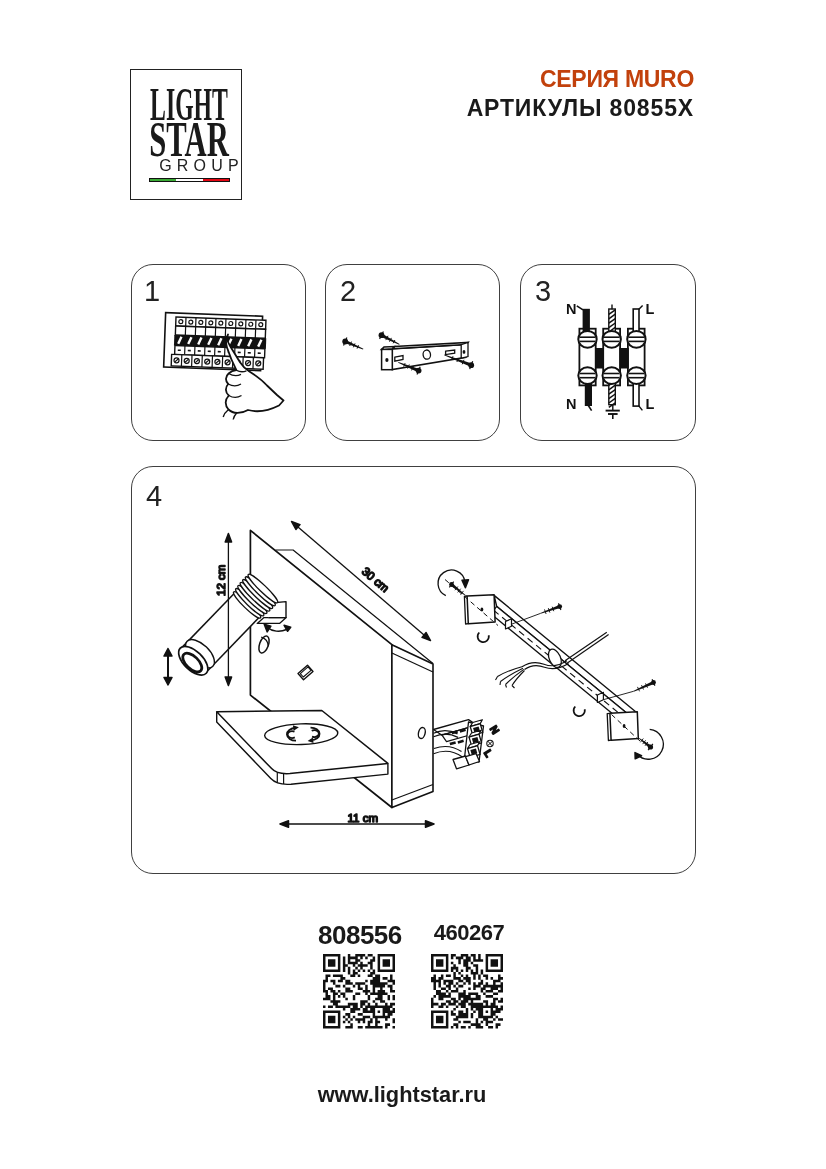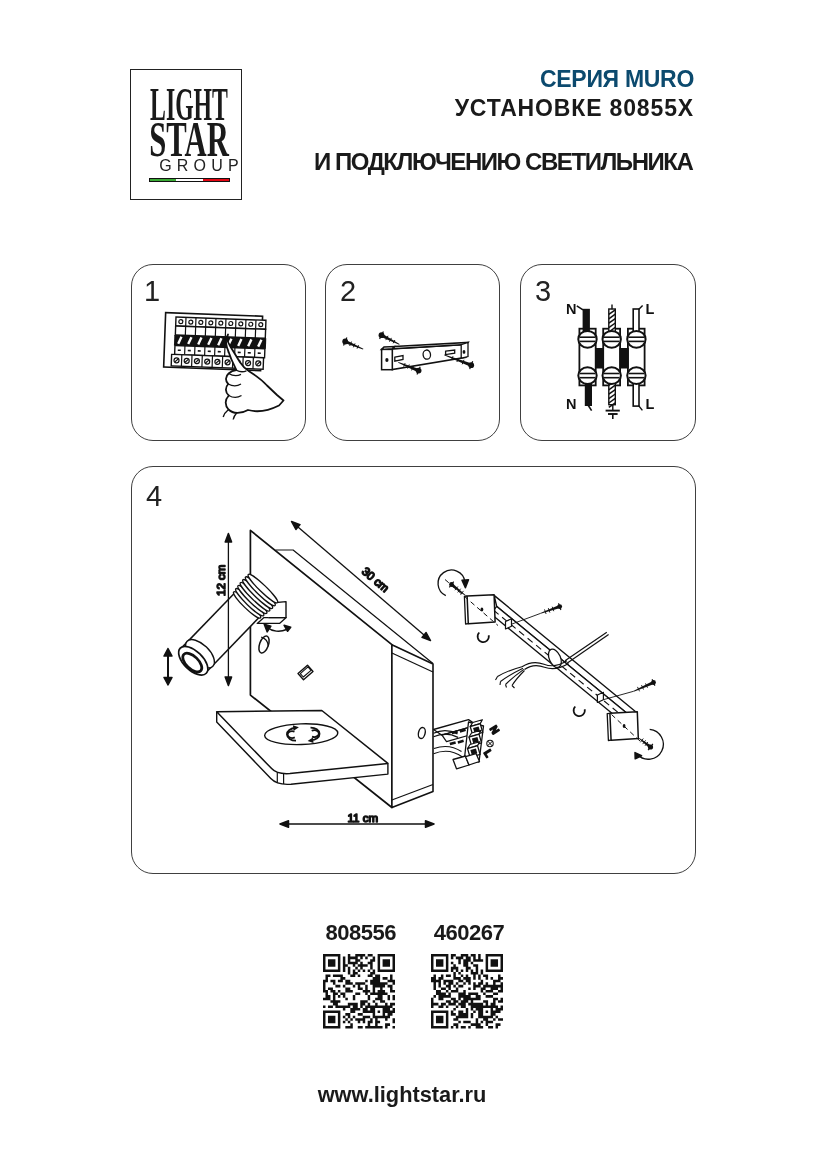--- a/index.html
+++ b/index.html
@@ -20,24 +20,23 @@
     <div style="position:absolute;left:-150px;width:300px;text-align:center;font-family:'Liberation Serif',serif;font-weight:700;font-size:51px;line-height:34px;transform:scaleX(0.602);transform-origin:center top;margin-top:-11.5px;">STAR</div>
   </div>
   <div class="abs" style="left:2.5px;width:100%;top:86.5px;text-align:right;font-size:16px;letter-spacing:5.2px;text-indent:5.2px;color:#222;">GROUP</div>
   <div class="abs" style="left:17.8px;top:107.9px;width:78.6px;height:2.2px;border:1.2px solid #111;display:flex;">
     <div style="flex:1;background:#3aaa35;"></div>
       <div style="flex:1;background:#fff;"></div>
       <div style="flex:1;background:#e30613;"></div>
   </div>
 </div>
 
-<div class="abs" style="right:132px;top:65.2px;text-align:right;font-weight:700;font-size:23px;letter-spacing:-0.3px;line-height:29px;color:#0c4a6e;">СЕРИЯ MURO</div>
-<div class="abs" style="right:132px;top:94.2px;text-align:right;font-weight:700;font-size:23px;letter-spacing:0.85px;line-height:29px;color:#1a1a1a;">УСТАНОВКЕ 80855X</div>
+<div class="abs" style="right:132px;top:65.2px;text-align:right;font-weight:700;font-size:23px;letter-spacing:-0.3px;line-height:29px;color:#c2410c;">СЕРИЯ MURO</div>
+<div class="abs" style="right:132px;top:94.2px;text-align:right;font-weight:700;font-size:23px;letter-spacing:0.85px;line-height:29px;color:#1a1a1a;">АРТИКУЛЫ 80855X</div>
 <div class="abs" style="left:314px;top:149.7px;width:420px;font-weight:700;font-size:24px;line-height:24px;color:#1a1a1a;">
-  <div style="letter-spacing:-1.45px;">И ПОДКЛЮЧЕНИЮ СВЕТИЛЬНИКА</div>
 </div>
 
 <div class="panel" style="left:131px;top:264px;width:173px;height:175px;"></div>
 <div class="pnum" style="left:144px;top:275px;">1</div>
 <div class="panel" style="left:325px;top:264px;width:173px;height:175px;"></div>
 <div class="pnum" style="left:340px;top:275px;">2</div>
 <div class="panel" style="left:520px;top:264px;width:174px;height:175px;"></div>
 <div class="pnum" style="left:535px;top:275px;">3</div>
 <div class="panel" style="left:131px;top:466px;width:563px;height:406px;"></div>
 <div class="pnum" style="left:146px;top:480px;">4</div>
@@ -382,21 +381,21 @@
       <polygon points="322,293.5 334.5,290 338,299 325.5,302.8" fill="#fff" stroke-width="1.3"></polygon>
       <polygon points="334.5,290.5 345,287.5 348.5,295.5 338,299" fill="#fff" stroke-width="1.3"></polygon>
       <text font-family="Liberation Sans,sans-serif" font-size="10.5" font-weight="700" fill="#111" transform="translate(358.5,262.5) rotate(58)">N</text>
       <circle cx="359" cy="277.5" r="3.2" stroke-width="1.1"></circle>
       <line x1="356.8" y1="275.1" x2="361.2" y2="279.9" stroke-width="1"></line>
       <line x1="361.4" y1="275.3" x2="356.6" y2="279.7" stroke-width="1"></line>
       <text font-family="Liberation Sans,sans-serif" font-size="10.5" font-weight="700" fill="#111" transform="translate(352.5,286.5) rotate(58)">L</text>
     </g>
 </svg>
 
-<div class="abs" style="left:318px;top:920px;width:78px;text-align:right;font-weight:700;font-size:22px;letter-spacing:-0.5px;">808556</div>
+<div class="abs" style="left:318px;top:920px;width:78px;text-align:right;font-weight:700;font-size:26px;letter-spacing:-0.5px;">808556</div>
 <div class="abs" style="left:430px;top:920px;width:78px;text-align:center;font-weight:700;font-size:22px;letter-spacing:-0.5px;">460267</div>
 <svg class="abs" style="left:323px;top:954px;" width="72" height="74.5" viewBox="0 0 29 29" preserveAspectRatio="none">
     <path fill="#111" d="M0 0h7v1H0zM10 0h1v1H10zM13 0h4v1H13zM18 0h2v1H18zM22 0h7v1H22zM0 1h1v1H0zM6 1h1v1H6zM8 1h1v1H8zM10 1h4v1H10zM15 1h1v1H15zM17 1h1v1H17zM20 1h1v1H20zM22 1h1v1H22zM28 1h1v1H28zM0 2h1v1H0zM2 2h3v1H2zM6 2h1v1H6zM8 2h1v1H8zM10 2h1v1H10zM13 2h2v1H13zM19 2h2v1H19zM22 2h1v1H22zM24 2h3v1H24zM28 2h1v1H28zM0 3h1v1H0zM2 3h3v1H2zM6 3h1v1H6zM8 3h1v1H8zM10 3h4v1H10zM15 3h1v1H15zM18 3h2v1H18zM22 3h1v1H22zM24 3h3v1H24zM28 3h1v1H28zM0 4h1v1H0zM2 4h3v1H2zM6 4h1v1H6zM8 4h2v1H8zM12 4h1v1H12zM14 4h4v1H14zM19 4h1v1H19zM22 4h1v1H22zM24 4h3v1H24zM28 4h1v1H28zM0 5h1v1H0zM6 5h1v1H6zM8 5h1v1H8zM10 5h1v1H10zM13 5h1v1H13zM15 5h1v1H15zM19 5h1v1H19zM22 5h1v1H22zM28 5h1v1H28zM0 6h7v1H0zM8 6h1v1H8zM10 6h1v1H10zM12 6h1v1H12zM14 6h1v1H14zM16 6h1v1H16zM18 6h1v1H18zM20 6h1v1H20zM22 6h7v1H22zM10 7h1v1H10zM12 7h2v1H12zM19 7h2v1H19zM1 8h2v1H1zM4 8h4v1H4zM11 8h2v1H11zM14 8h1v1H14zM18 8h2v1H18zM21 8h2v1H21zM27 8h1v1H27zM1 9h1v1H1zM7 9h2v1H7zM20 9h3v1H20zM24 9h2v1H24zM27 9h1v1H27zM0 10h2v1H0zM3 10h2v1H3zM6 10h2v1H6zM9 10h2v1H9zM17 10h1v1H17zM19 10h4v1H19zM26 10h3v1H26zM0 11h1v1H0zM4 11h1v1H4zM9 11h3v1H9zM13 11h4v1H13zM19 11h7v1H19zM28 11h1v1H28zM0 12h1v1H0zM5 12h2v1H5zM8 12h1v1H8zM12 12h1v1H12zM14 12h1v1H14zM17 12h1v1H17zM20 12h5v1H20zM26 12h2v1H26zM0 13h1v1H0zM2 13h2v1H2zM9 13h2v1H9zM14 13h2v1H14zM17 13h1v1H17zM20 13h1v1H20zM23 13h1v1H23zM27 13h1v1H27zM0 14h2v1H0zM3 14h2v1H3zM6 14h1v1H6zM9 14h3v1H9zM16 14h3v1H16zM20 14h1v1H20zM22 14h3v1H22zM27 14h2v1H27zM1 15h1v1H1zM4 15h2v1H4zM7 15h2v1H7zM13 15h2v1H13zM17 15h1v1H17zM19 15h7v1H19zM1 16h2v1H1zM4 16h1v1H4zM6 16h1v1H6zM8 16h1v1H8zM12 16h1v1H12zM18 16h1v1H18zM22 16h2v1H22zM26 16h1v1H26zM28 16h1v1H28zM0 17h3v1H0zM4 17h1v1H4zM9 17h1v1H9zM12 17h1v1H12zM18 17h1v1H18zM21 17h3v1H21zM26 17h1v1H26zM28 17h1v1H28zM3 18h4v1H3zM15 18h3v1H15zM20 18h1v1H20zM23 18h2v1H23zM4 19h2v1H4zM10 19h4v1H10zM15 19h2v1H15zM18 19h1v1H18zM21 19h1v1H21zM25 19h1v1H25zM27 19h2v1H27zM0 20h1v1H0zM2 20h2v1H2zM5 20h6v1H5zM12 20h2v1H12zM15 20h1v1H15zM17 20h11v1H17zM8 21h1v1H8zM11 21h4v1H11zM16 21h2v1H16zM19 21h2v1H19zM24 21h3v1H24zM28 21h1v1H28zM0 22h7v1H0zM11 22h2v1H11zM16 22h5v1H16zM22 22h1v1H22zM24 22h5v1H24zM0 23h1v1H0zM6 23h1v1H6zM9 23h2v1H9zM14 23h2v1H14zM20 23h1v1H20zM24 23h1v1H24zM26 23h2v1H26zM0 24h1v1H0zM2 24h3v1H2zM6 24h1v1H6zM8 24h1v1H8zM10 24h1v1H10zM12 24h1v1H12zM16 24h3v1H16zM20 24h7v1H20zM0 25h1v1H0zM2 25h3v1H2zM6 25h1v1H6zM9 25h1v1H9zM11 25h1v1H11zM13 25h4v1H13zM19 25h1v1H19zM21 25h1v1H21zM25 25h1v1H25zM28 25h1v1H28zM0 26h1v1H0zM2 26h3v1H2zM6 26h1v1H6zM8 26h1v1H8zM10 26h1v1H10zM14 26h1v1H14zM16 26h1v1H16zM18 26h2v1H18zM21 26h2v1H21zM28 26h1v1H28zM0 27h1v1H0zM6 27h1v1H6zM11 27h1v1H11zM18 27h1v1H18zM21 27h1v1H21zM25 27h2v1H25zM0 28h7v1H0zM9 28h3v1H9zM14 28h2v1H14zM17 28h7v1H17zM25 28h1v1H25zM28 28h1v1H28z"></path>
   </svg>
 <svg class="abs" style="left:431px;top:954px;" width="72" height="74.5" viewBox="0 0 29 29" preserveAspectRatio="none">
     <path fill="#111" d="M0 0h7v1H0zM8 0h2v1H8zM12 0h3v1H12zM16 0h2v1H16zM19 0h1v1H19zM22 0h7v1H22zM0 1h1v1H0zM6 1h1v1H6zM8 1h1v1H8zM10 1h3v1H10zM14 1h2v1H14zM17 1h1v1H17zM19 1h1v1H19zM22 1h1v1H22zM28 1h1v1H28zM0 2h1v1H0zM2 2h3v1H2zM6 2h1v1H6zM11 2h1v1H11zM13 2h3v1H13zM17 2h4v1H17zM22 2h1v1H22zM24 2h3v1H24zM28 2h1v1H28zM0 3h1v1H0zM2 3h3v1H2zM6 3h1v1H6zM8 3h1v1H8zM11 3h1v1H11zM13 3h2v1H13zM16 3h1v1H16zM22 3h1v1H22zM24 3h3v1H24zM28 3h1v1H28zM0 4h1v1H0zM2 4h3v1H2zM6 4h1v1H6zM9 4h1v1H9zM13 4h2v1H13zM17 4h2v1H17zM22 4h1v1H22zM24 4h3v1H24zM28 4h1v1H28zM0 5h1v1H0zM6 5h1v1H6zM8 5h3v1H8zM14 5h2v1H14zM18 5h1v1H18zM22 5h1v1H22zM28 5h1v1H28zM0 6h7v1H0zM8 6h1v1H8zM10 6h1v1H10zM12 6h1v1H12zM14 6h1v1H14zM16 6h1v1H16zM18 6h1v1H18zM20 6h1v1H20zM22 6h7v1H22zM9 7h1v1H9zM11 7h1v1H11zM16 7h3v1H16zM20 7h1v1H20zM1 8h1v1H1zM4 8h1v1H4zM6 8h2v1H6zM9 8h1v1H9zM12 8h1v1H12zM14 8h1v1H14zM17 8h1v1H17zM19 8h1v1H19zM21 8h2v1H21zM27 8h1v1H27zM0 9h2v1H0zM3 9h2v1H3zM9 9h3v1H9zM13 9h3v1H13zM17 9h1v1H17zM19 9h1v1H19zM22 9h1v1H22zM24 9h1v1H24zM27 9h2v1H27zM0 10h4v1H0zM5 10h4v1H5zM11 10h2v1H11zM14 10h2v1H14zM20 10h1v1H20zM25 10h3v1H25zM1 11h1v1H1zM3 11h1v1H3zM5 11h1v1H5zM7 11h2v1H7zM10 11h1v1H10zM13 11h1v1H13zM15 11h1v1H15zM17 11h1v1H17zM19 11h2v1H19zM22 11h1v1H22zM25 11h1v1H25zM28 11h1v1H28zM1 12h1v1H1zM3 12h1v1H3zM6 12h2v1H6zM9 12h1v1H9zM11 12h2v1H11zM17 12h3v1H17zM21 12h8v1H21zM1 13h1v1H1zM4 13h2v1H4zM7 13h1v1H7zM10 13h1v1H10zM15 13h1v1H15zM17 13h1v1H17zM20 13h2v1H20zM24 13h3v1H24zM28 13h1v1H28zM2 14h2v1H2zM6 14h1v1H6zM8 14h3v1H8zM13 14h1v1H13zM20 14h1v1H20zM22 14h3v1H22zM27 14h2v1H27zM2 15h4v1H2zM7 15h1v1H7zM11 15h3v1H11zM15 15h4v1H15zM21 15h1v1H21zM25 15h2v1H25zM1 16h1v1H1zM3 16h5v1H3zM11 16h5v1H11zM18 16h2v1H18zM22 16h3v1H22zM0 17h1v1H0zM3 17h2v1H3zM8 17h2v1H8zM11 17h1v1H11zM13 17h7v1H13zM25 17h2v1H25zM28 17h1v1H28zM0 18h1v1H0zM6 18h2v1H6zM9 18h2v1H9zM12 18h3v1H12zM16 18h1v1H16zM21 18h2v1H21zM25 18h1v1H25zM27 18h2v1H27zM0 19h3v1H0zM4 19h2v1H4zM7 19h3v1H7zM11 19h3v1H11zM15 19h6v1H15zM22 19h1v1H22zM24 19h2v1H24zM0 20h1v1H0zM3 20h2v1H3zM6 20h1v1H6zM10 20h1v1H10zM12 20h2v1H12zM16 20h11v1H16zM28 20h1v1H28zM9 21h1v1H9zM14 21h1v1H14zM16 21h1v1H16zM18 21h3v1H18zM24 21h1v1H24zM26 21h3v1H26zM0 22h7v1H0zM8 22h1v1H8zM11 22h2v1H11zM14 22h1v1H14zM17 22h1v1H17zM19 22h2v1H19zM22 22h1v1H22zM24 22h4v1H24zM0 23h1v1H0zM6 23h1v1H6zM8 23h2v1H8zM11 23h4v1H11zM16 23h1v1H16zM19 23h2v1H19zM24 23h2v1H24zM0 24h1v1H0zM2 24h3v1H2zM6 24h1v1H6zM10 24h5v1H10zM16 24h1v1H16zM19 24h6v1H19zM26 24h1v1H26zM0 25h1v1H0zM2 25h3v1H2zM6 25h1v1H6zM9 25h2v1H9zM18 25h1v1H18zM21 25h2v1H21zM25 25h1v1H25zM27 25h2v1H27zM0 26h1v1H0zM2 26h3v1H2zM6 26h1v1H6zM11 26h1v1H11zM13 26h3v1H13zM18 26h1v1H18zM20 26h1v1H20zM22 26h3v1H22zM0 27h1v1H0zM6 27h1v1H6zM9 27h2v1H9zM16 27h4v1H16zM22 27h1v1H22zM26 27h2v1H26zM0 28h7v1H0zM8 28h1v1H8zM10 28h1v1H10zM12 28h2v1H12zM15 28h1v1H15zM18 28h3v1H18zM23 28h2v1H23zM26 28h1v1H26z"></path>
   </svg>
 
 <div class="abs" style="left:0;top:1082px;width:804px;text-align:center;font-weight:700;font-size:21.8px;">www.lightstar.ru</div>
 

